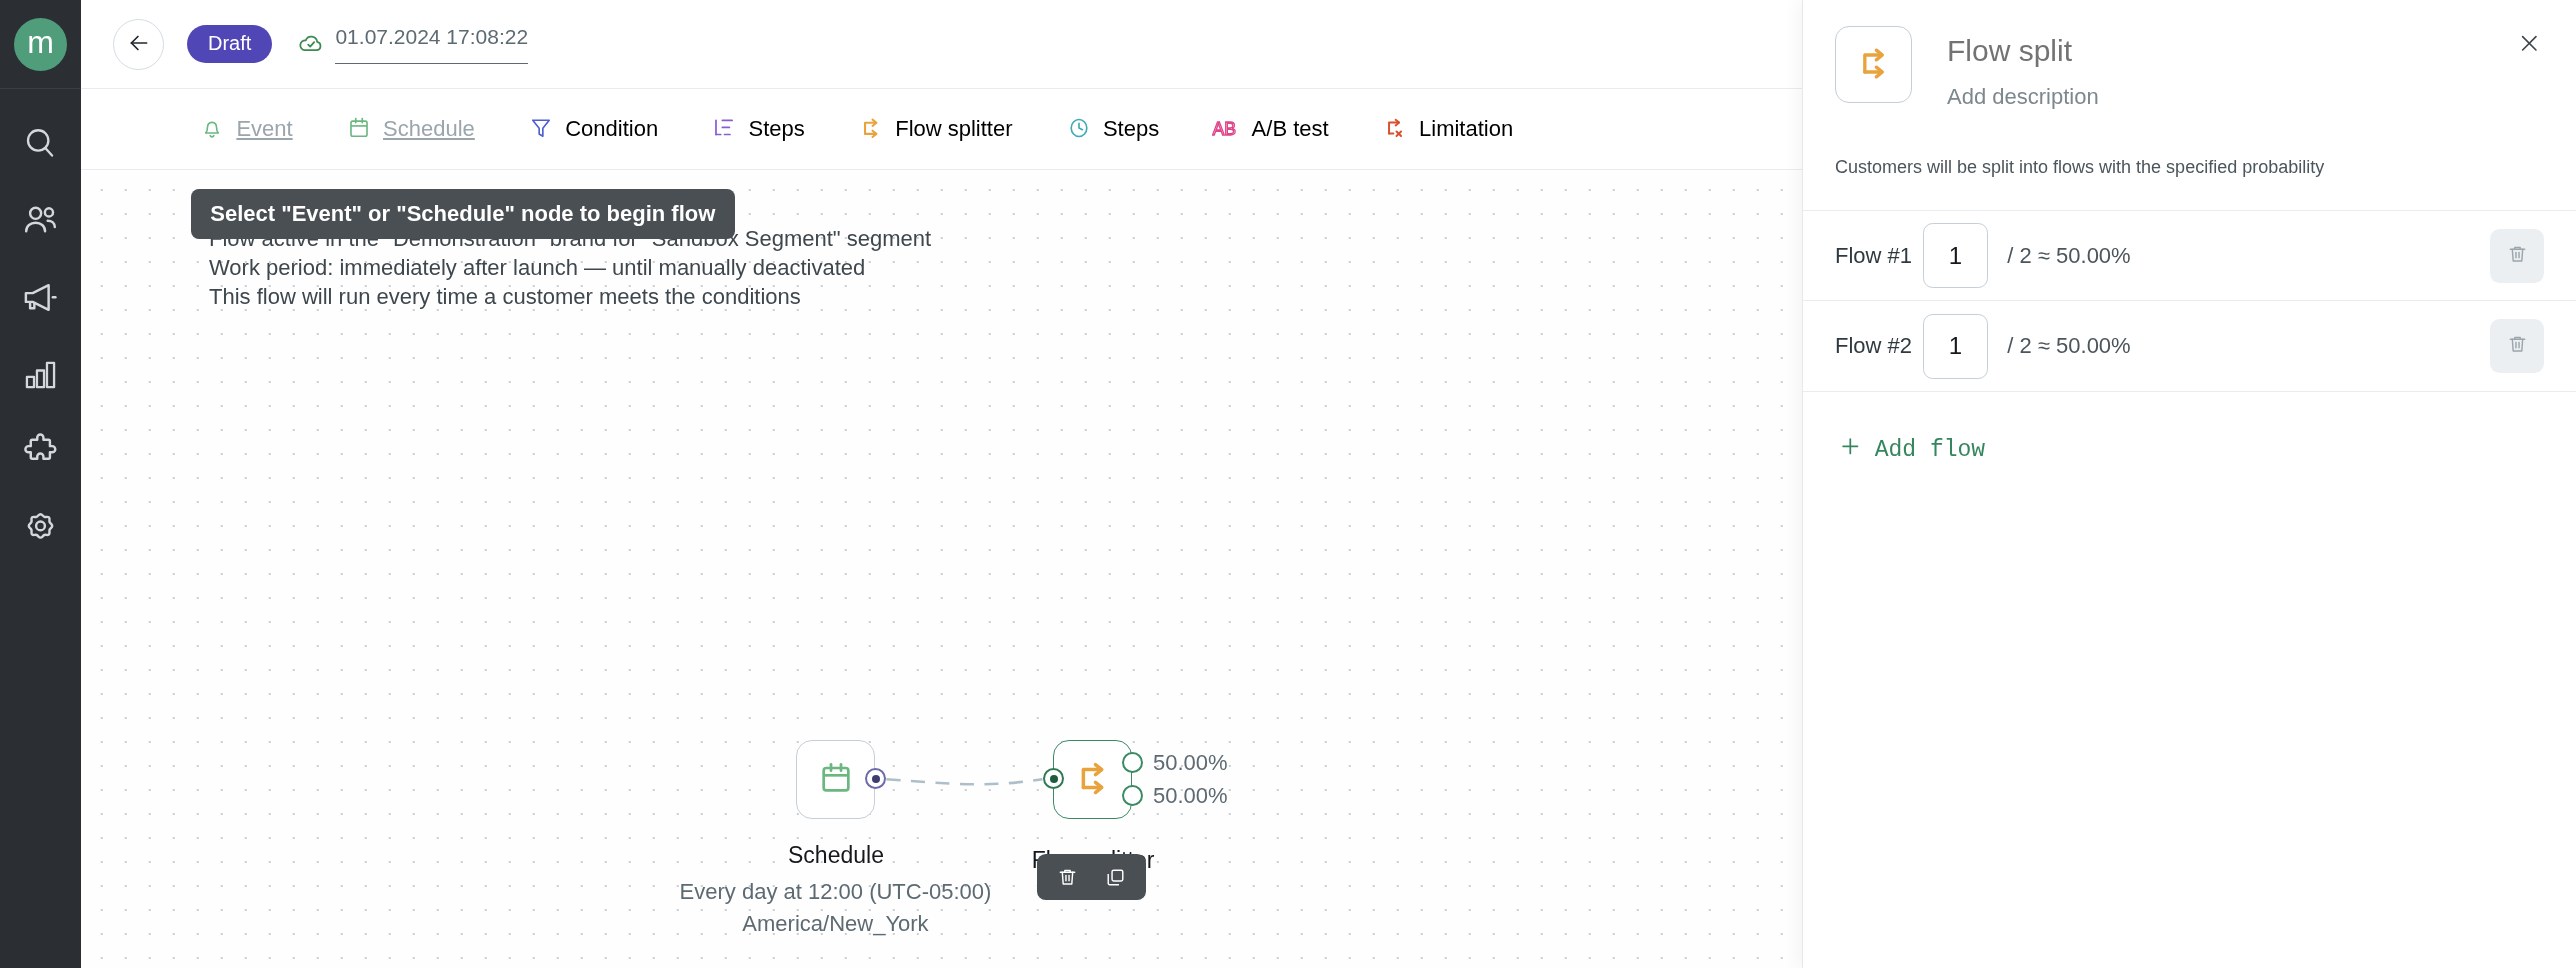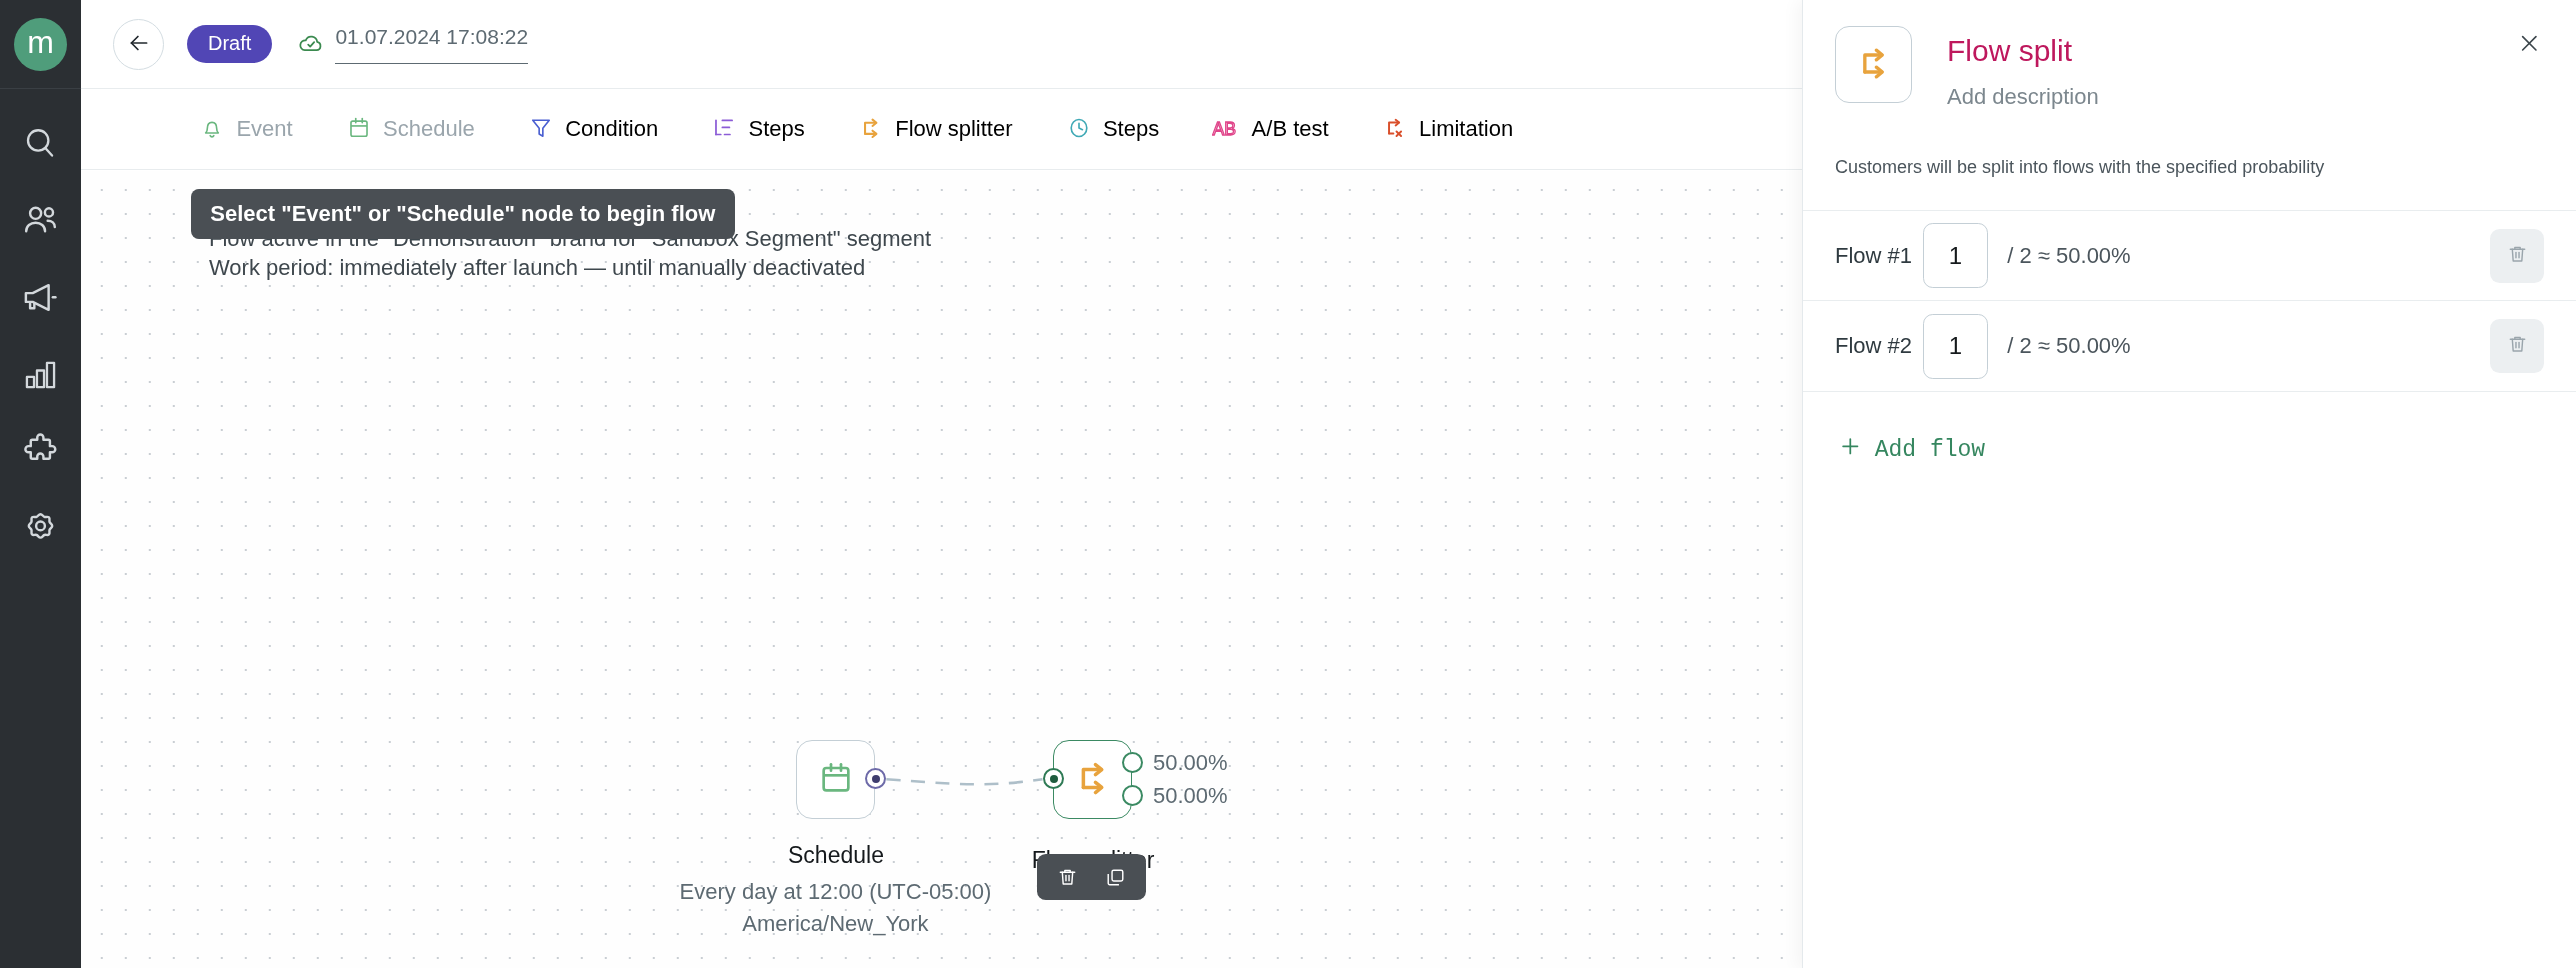--- a/index.html
+++ b/index.html
@@ -81,21 +81,21 @@
     padding-left: 118px; gap: 53px;
     border-bottom: 0.9px solid #e8ecee;
     background: #fff;
     position: relative; z-index: 4;
   }
   .tb-item {
     display: flex; align-items: center; gap: 11.4px;
     cursor: pointer; white-space: nowrap;
   }
   .tb-label { font-size: 22px; color: #000000; }
-  .tb-item.disabled .tb-label { color: #9aa5ac; }
+  .tb-item.disabled .tb-label { color: #9aa5ac; text-decoration: underline; }
 
   
   .canvas {
     position: absolute; top: 171px; left: 0; right: 0; bottom: 0;
     background-color: #fefefe;
     background-image: radial-gradient(circle, #c9ced3 1px, transparent 1.1px);
     background-size: 24px 24px;
     background-position: 8.8px 7px;
     overflow: hidden;
   }
@@ -168,21 +168,21 @@
     z-index: 10;
   }
   .panel-head { display: flex; align-items: flex-start; padding: 26px 32px 0 32px; position: relative; }
   .panel-icon {
     width: 77px; height: 77px; border-radius: 14px;
     border: 1.8px solid #c4cfd6; background: #fff;
     display: flex; align-items: center; justify-content: center;
     flex: 0 0 77px;
   }
   .panel-head-text { margin-left: 35px; padding-top: 7px; }
-  .panel-title { font-size: 30px; color: #be185d; line-height: 1.2; }
+  .panel-title { font-size: 30px; color: #737373; line-height: 1.2; }
   .panel-desc { font-size: 22px; color: #7c878e; margin-top: 15px; cursor: pointer; }
   .panel-close {
     position: absolute; right: 32px; top: 30px;
     width: 30px; height: 30px; cursor: pointer;
     display: flex; align-items: center; justify-content: center;
   }
   .panel-intro {
     font-size: 18px; color: #4b555c;
     padding: 42px 32px 0 32px; line-height: 30px;
   }
@@ -400,20 +400,21 @@
 
     </div>
 
     <div class="canvas">
 
       <div class="tooltip">Select "Event" or "Schedule" node to begin flow</div>
 
       <div class="canvas-note">
         <div>Flow active in the "Demonstration" brand for "Sandbox Segment" segment</div>
         <div>Work period: immediately after launch — until manually deactivated</div>
+        <div>This flow will run every time a customer meets the conditions</div>
       </div>
 
       <svg class="edge-svg" viewBox="0 0 2844 909" width="2495" height="798">
         <path d="M 918 693 C 990 698, 1030 703, 1096 693" stroke="#aebfc9" stroke-width="3" fill="none" stroke-dasharray="16 12"></path>
         <path d="M 1186 674 L 1186 712" stroke="#aebfc9" stroke-width="2.5" fill="none" stroke-dasharray="5 6"></path>
       </svg>
 
       <div class="node schedule">
         <span>
           <svg width="40" height="40" viewBox="0 0 24 24" fill="none" stroke="#6ab77f" stroke-width="1.6" stroke-linejoin="round">

